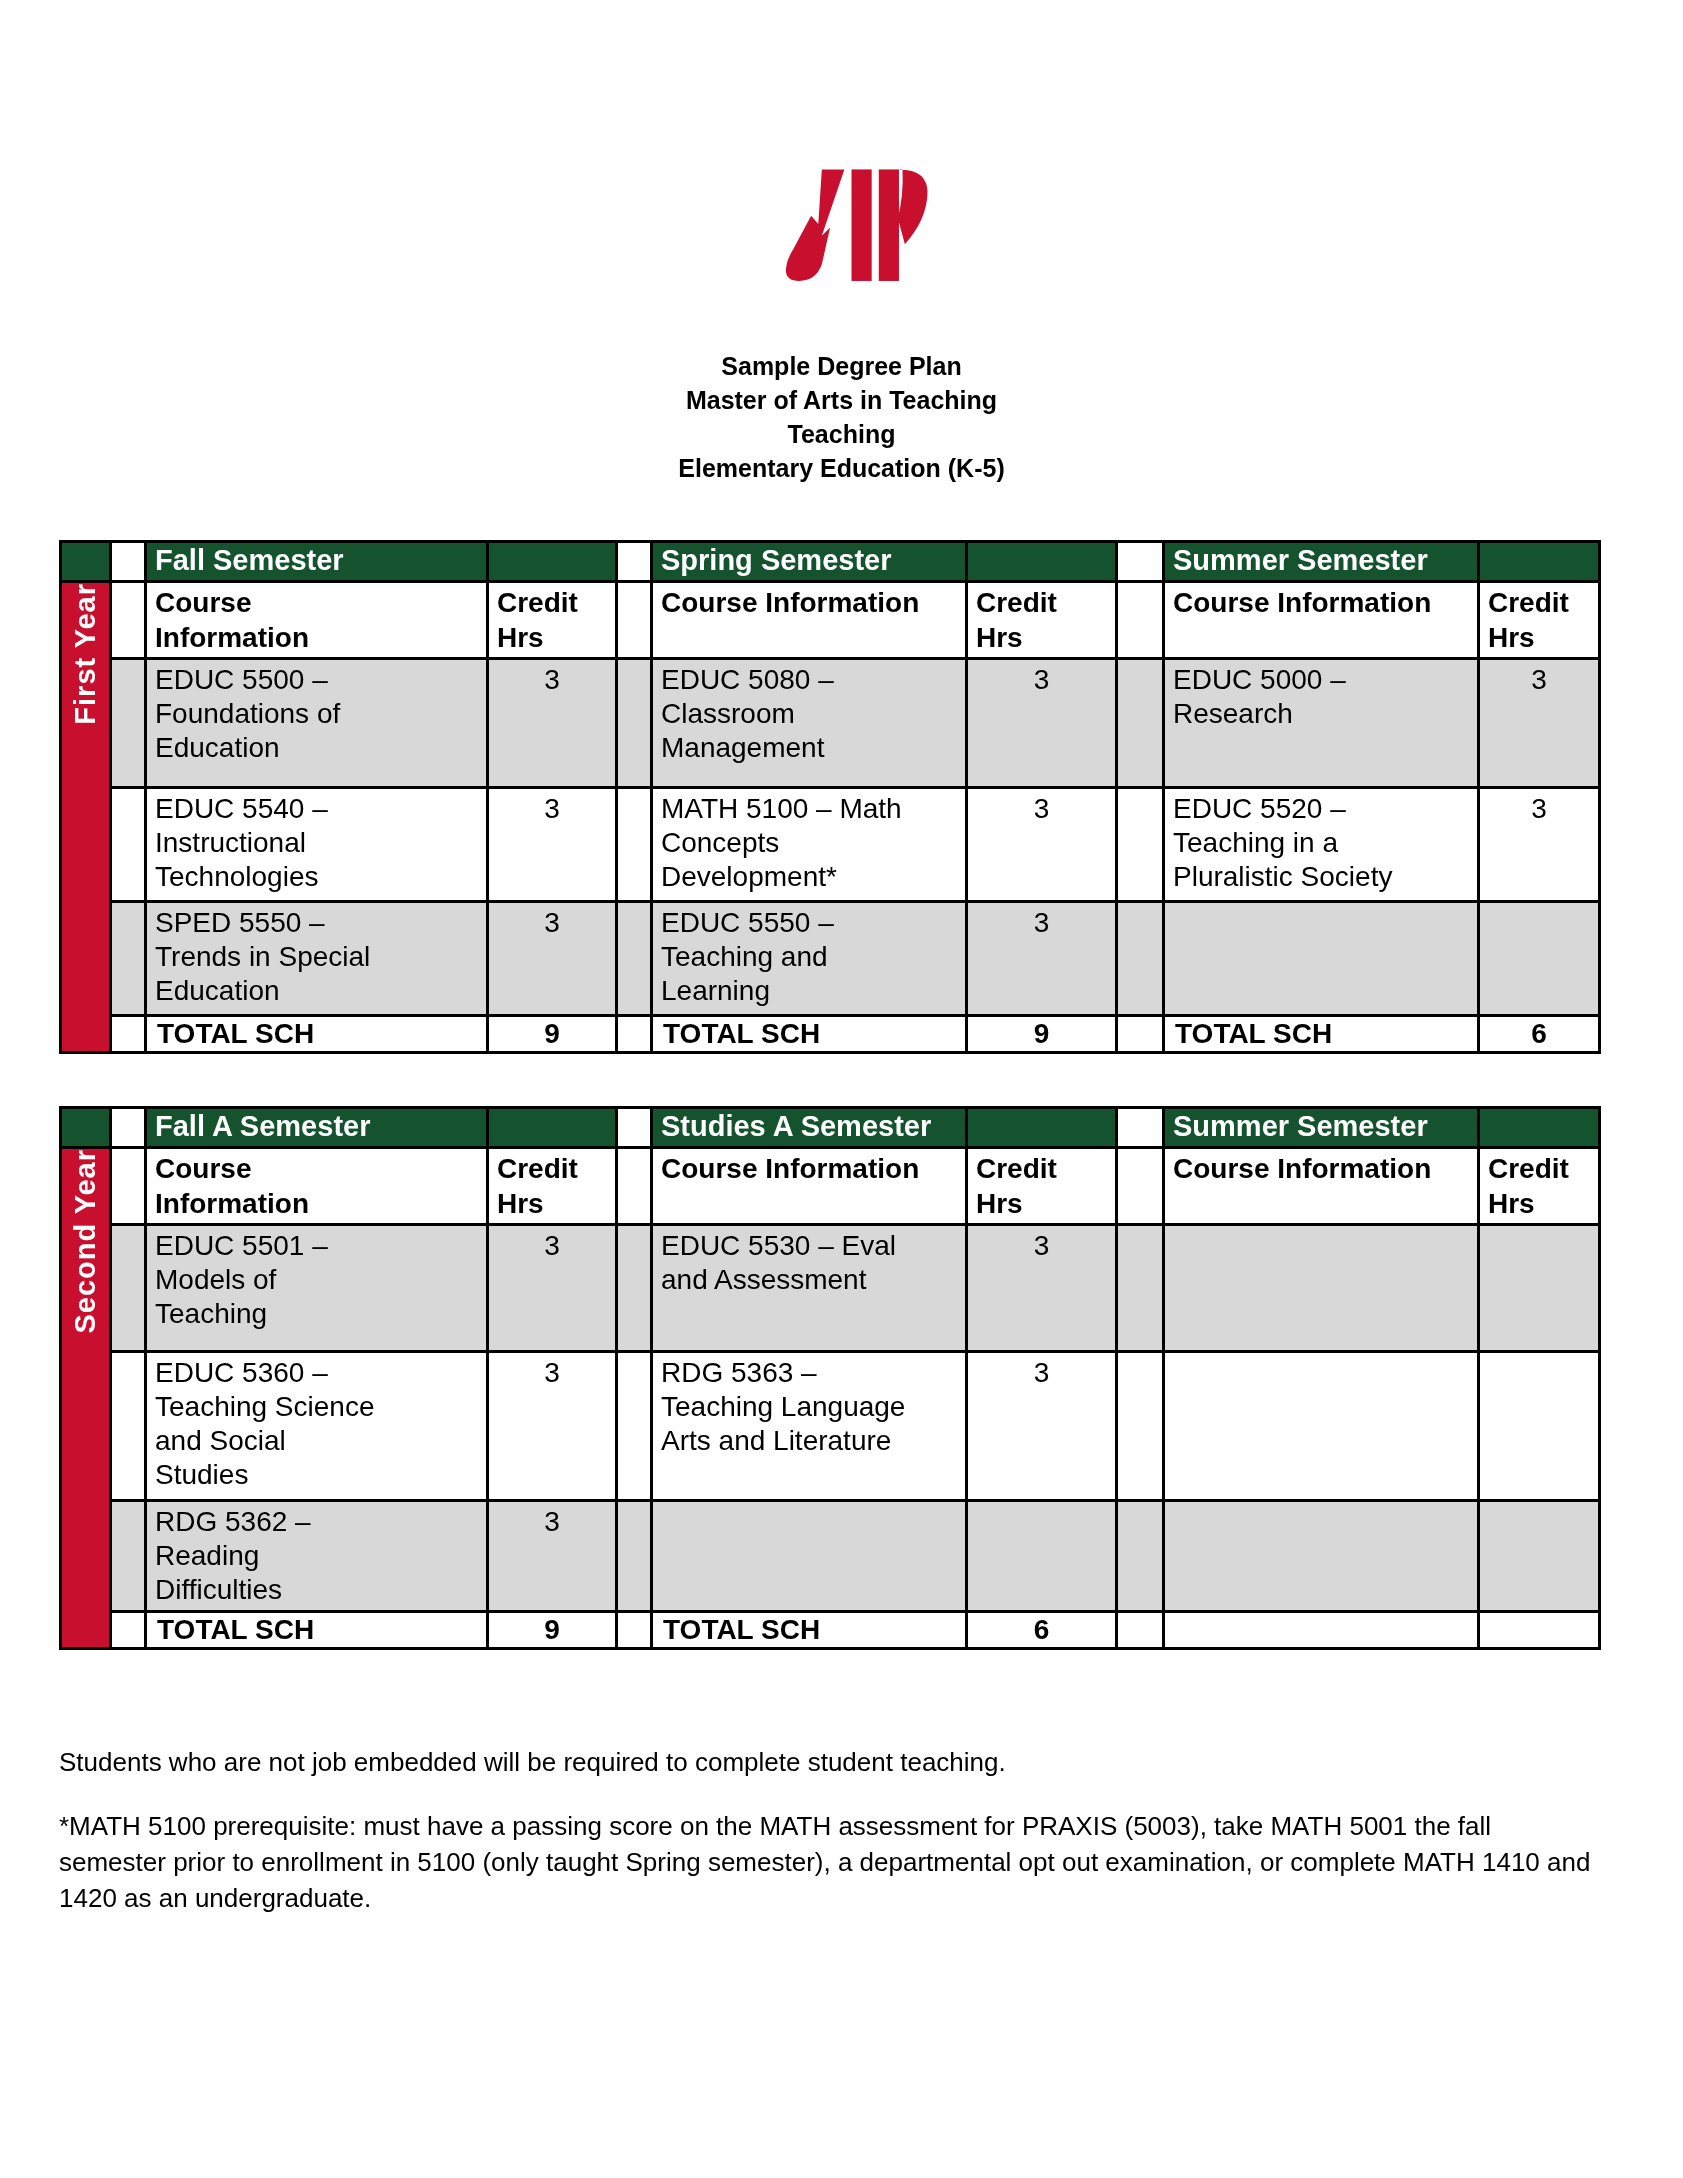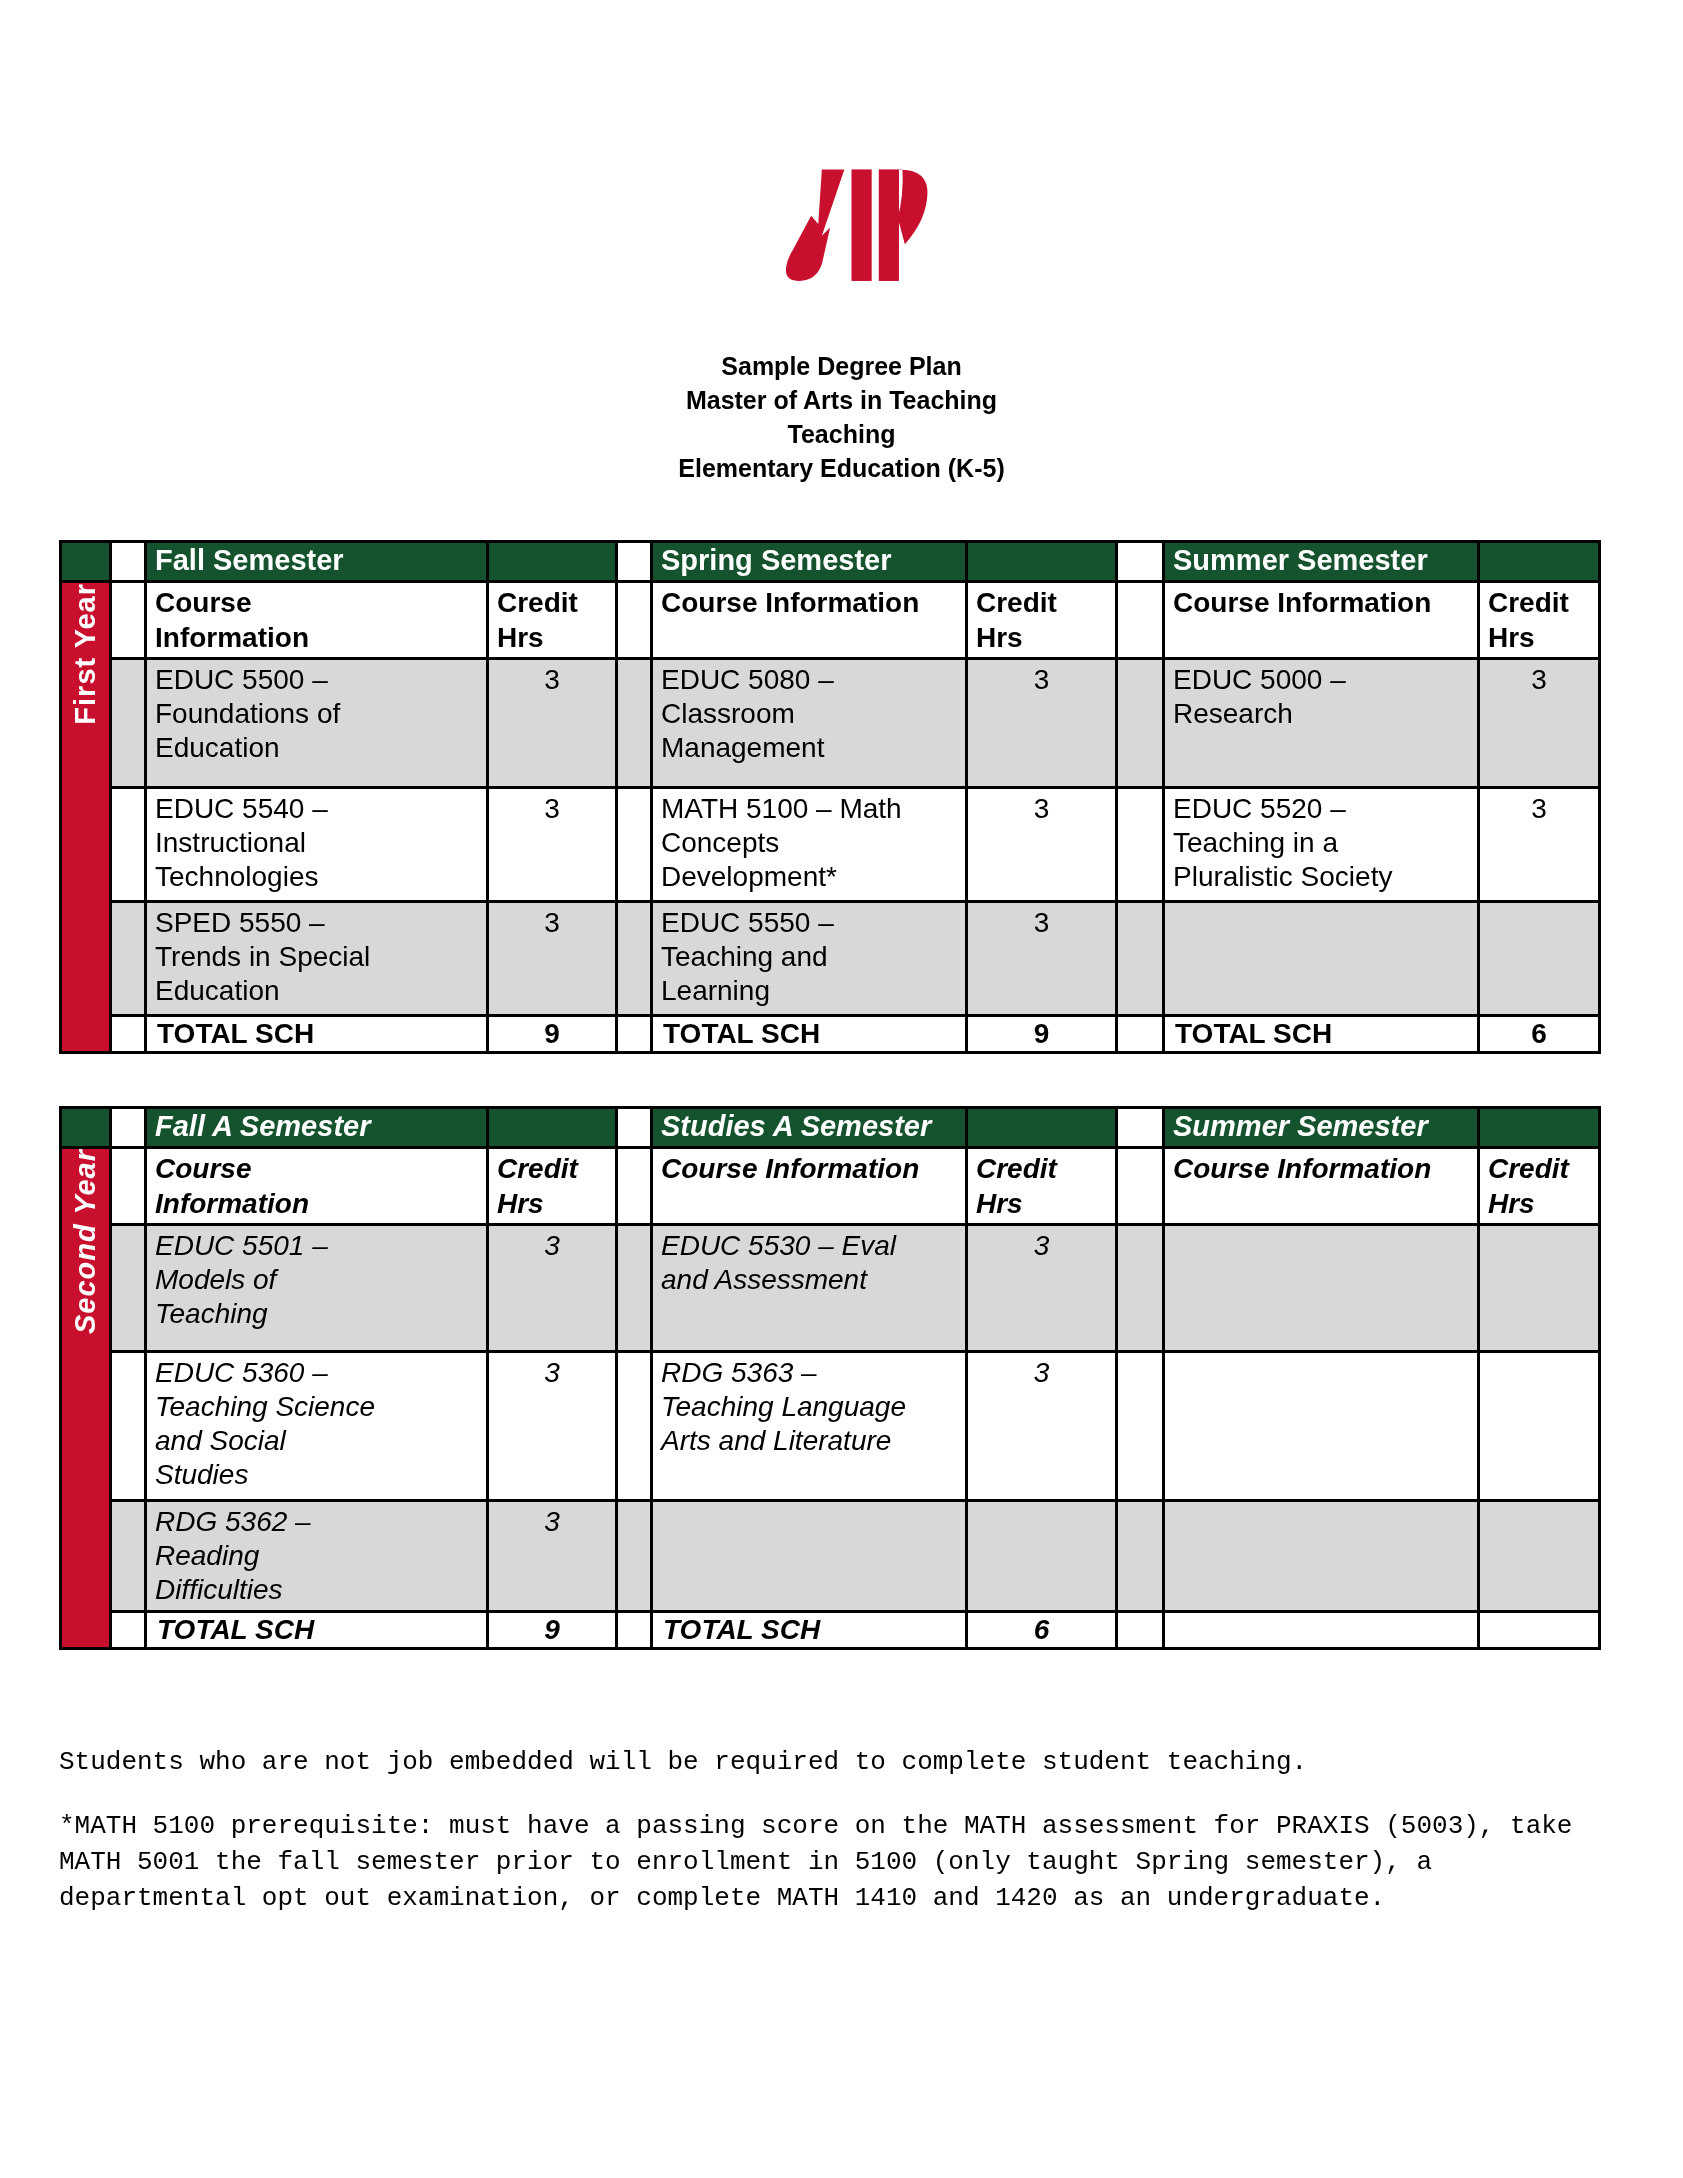--- a/index.html
+++ b/index.html
@@ -7,37 +7,37 @@
   .page {
     position:relative; width:1683px; height:2178px; background:#fff;
     font-family:"Liberation Sans", sans-serif; color:#000; overflow:hidden;
   }
   .logo-wrap { padding-top:149px; text-align:center; }
   .logo-svg { width:178px; height:150px; display:inline-block; }
   .title-block { margin-top:46px; text-align:center; font-weight:bold;
     font-size:25px; line-height:34px; }
   .tbl { border-collapse:collapse; table-layout:fixed; margin-left:59px; width:1537px; }
   .tbl-1 { margin-top:55px; }
-  .tbl-2 { margin-top:52px;font-style:italic; }
+  .tbl-2 { margin-top:52px; }
   .tbl td { border:3px solid #000; vertical-align:top; overflow:hidden; }
   .red  { background:#14532d; }
   .sem { color:#ffffff; font-weight:bold; font-size:29px; padding:1px 8px;
     vertical-align:middle; white-space:nowrap; }
   .colhead { font-weight:bold; font-size:28px; line-height:35px;
     padding:2px 8px; white-space:pre-line; }
   .course { font-size:28px; line-height:34px; padding:3px 8px; white-space:pre-line; }
   .credit { font-size:28px; line-height:34px; text-align:center; padding-top:3px; }
   tr.stripe td { background:#D8D8D8; }
   .total-label { font-weight:bold; font-size:28px; text-align:left;
     padding:1px 10px; white-space:nowrap; }
   .total-val { font-weight:bold; font-size:28px; text-align:center; padding-top:1px; }
   .year-cell { background:#C8102E; text-align:center; vertical-align:middle; }
   .year-text { display:inline-block; writing-mode:vertical-rl; transform:rotate(180deg);
     color:#ffffff; font-weight:bold; font-size:29px; letter-spacing:1px; }
-  .notes { margin:94px 59px 0 59px; width:1544px;font-family:Liberation Mono, monospace; }
+  .notes { margin:94px 59px 0 59px; width:1544px; }
   .note { font-size:26px; line-height:36px; margin-bottom:28px; }
 </style>
 </head>
 <body>
 
 <div class="page">
 
   <div class="logo-wrap">
     <svg class="logo-svg" viewBox="0 0 150 100" aria-hidden="true">
       <g fill="#C8102E">

